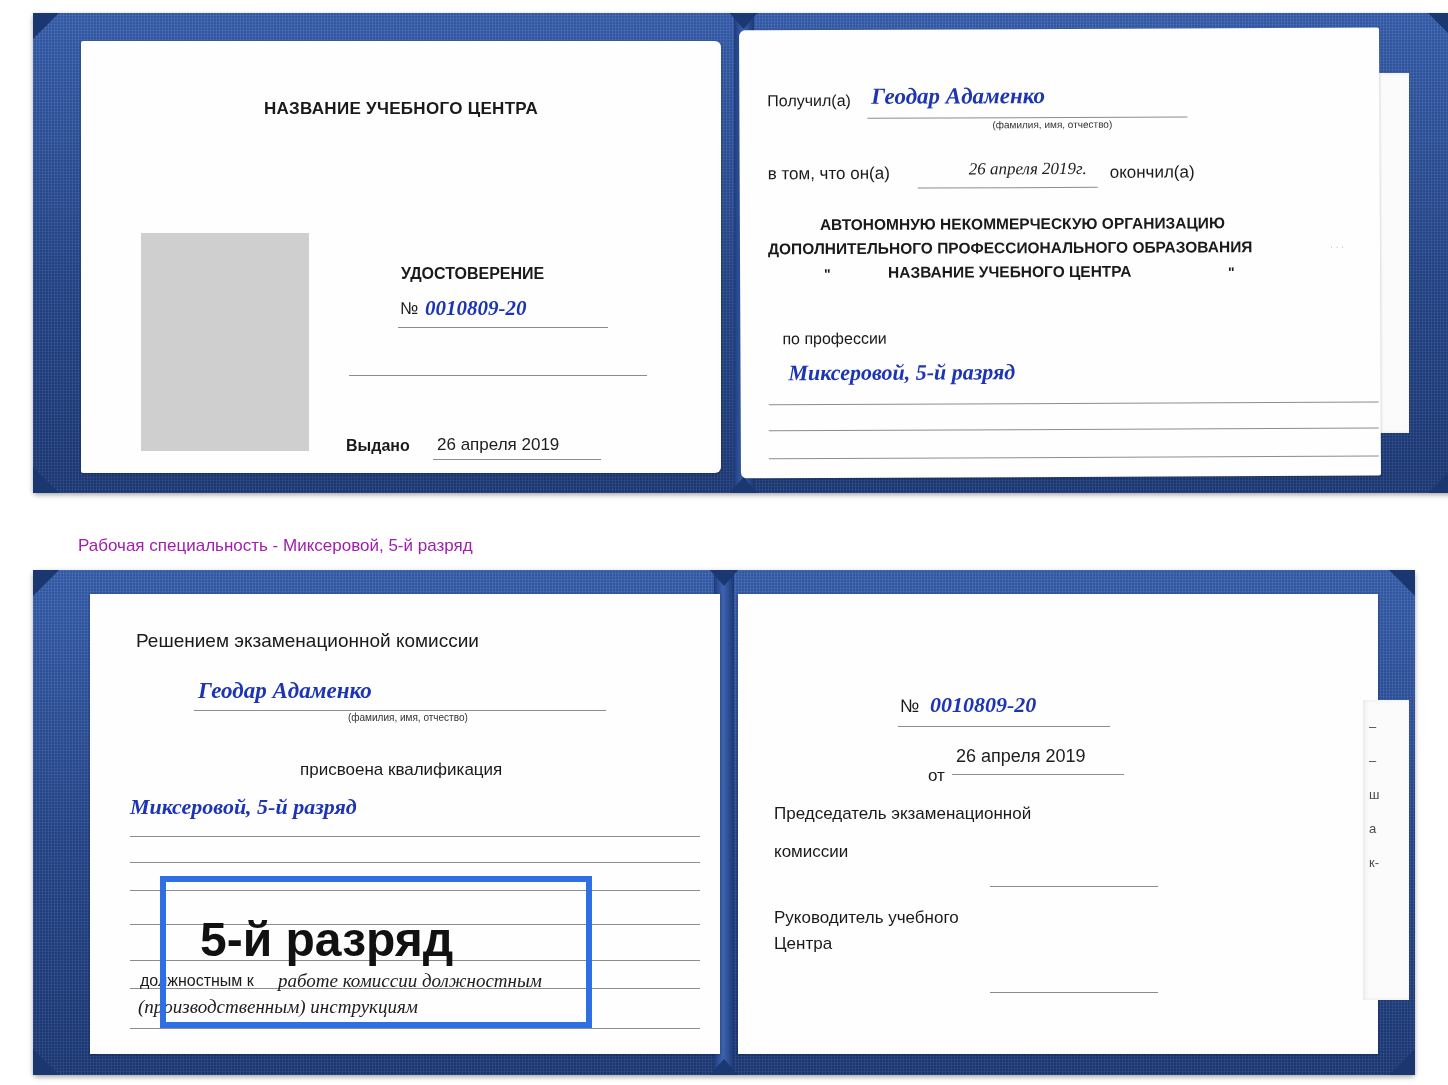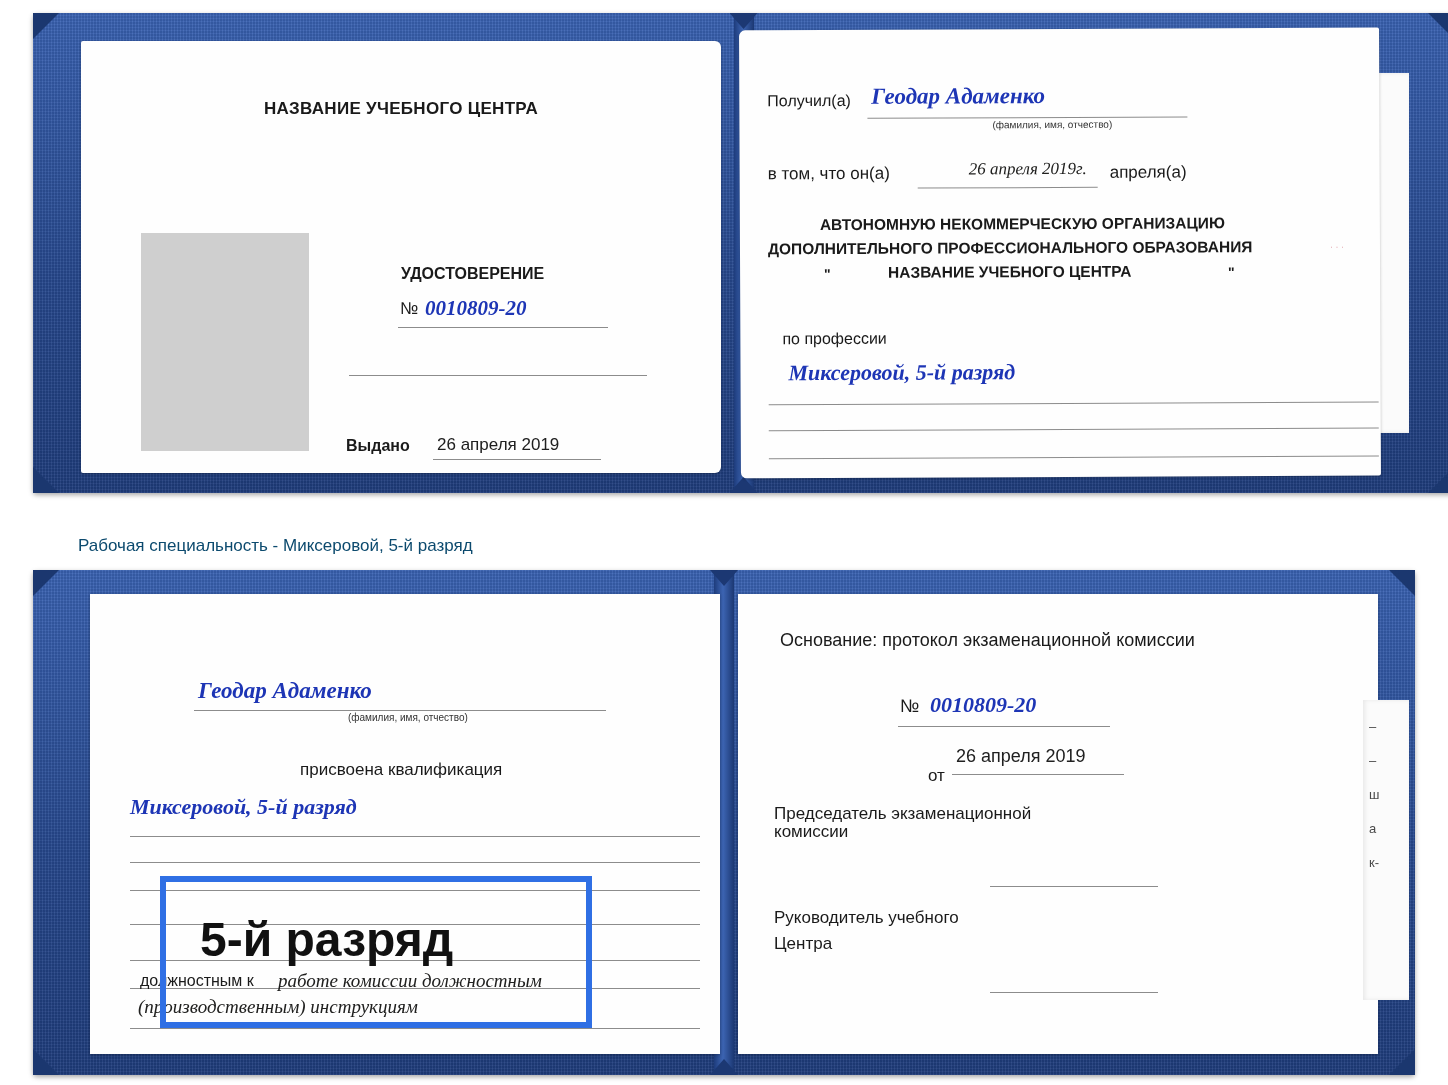--- a/index.html
+++ b/index.html
@@ -160,21 +160,21 @@
 
   .photo-box {
     position: absolute;
     background: #cfcfcf;
   }
 
   .caption {
     position: absolute;
     font-family: "Liberation Sans", sans-serif;
     font-size: 17px;
-    color: #0c4a6e;
+    color: #a21caf;
     white-space: nowrap;
   }
 
   .highlight-box {
     position: absolute;
     border: 6px solid #2f6fe4;
     background: transparent;
   }
   .highlight-text {
     position: absolute;
@@ -239,21 +239,21 @@
   <div class="page right">
     <div class="page-inner">
       <div class="t-print" style="left:28px; top:62px; font-size:16px;">Получил(а)</div>
       <div class="hand hand-b" style="left:132px; top:54px; font-size:23px;">Геодар Адаменко</div>
       <div class="rule" style="left:128px; top:88px; width:320px;"></div>
       <div class="tiny" style="left:253px; top:90px;">(фамилия, имя, отчество)</div>
 
       <div class="t-print" style="left:28px; top:134px; font-size:17px;">в том, что он(а)</div>
       <div class="hand-dark" style="left:186px; top:130px; font-size:17px;margin-left:43px;">26 апреля 2019г.</div>
       <div class="rule" style="left:178px; top:158px; width:180px;"></div>
-      <div class="t-print" style="left:370px; top:134px; font-size:17px;">апреля(а)</div>
+      <div class="t-print" style="left:370px; top:134px; font-size:17px;">окончил(а)</div>
 
       <div class="t-print bold" style="left:80px; top:186px; font-size:15.5px;">АВТОНОМНУЮ НЕКОММЕРЧЕСКУЮ ОРГАНИЗАЦИЮ</div>
       <div class="t-print bold" style="left:28px; top:210px; font-size:15.5px;">ДОПОЛНИТЕЛЬНОГО ПРОФЕССИОНАЛЬНОГО ОБРАЗОВАНИЯ</div>
       <div class="t-print bold" style="left:84px; top:236px; font-size:14px;">"</div>
       <div class="t-print bold" style="left:148px; top:234px; font-size:15.5px;">НАЗВАНИЕ УЧЕБНОГО ЦЕНТРА</div>
       <div class="t-print bold" style="left:488px; top:236px; font-size:14px;">"</div>
 
       <div class="t-print" style="left:42px; top:300px; font-size:16px;">по профессии</div>
       <div class="hand hand-b" style="left:48px; top:330px; font-size:22px;">Миксеровой, 5-й разряд</div>
 
@@ -273,20 +273,21 @@
   <div class="corner-fold cf-tl"></div>
   <div class="corner-fold cf-tr"></div>
   <div class="corner-fold cf-bl"></div>
   <div class="corner-fold cf-br"></div>
   <div class="spine"></div>
   <div class="spine-notch t"></div>
   <div class="spine-notch b"></div>
 
   <div class="page left">
     <div class="page-inner">
+      <div class="t-print" style="left:46px; top:36px; font-size:19px;">Решением экзаменационной комиссии</div>
 
       <div class="hand hand-b" style="left:108px; top:84px; font-size:23px;">Геодар Адаменко</div>
       <div class="rule" style="left:104px; top:116px; width:412px;"></div>
       <div class="tiny" style="left:258px; top:118px;">(фамилия, имя, отчество)</div>
 
       <div class="t-print" style="left:210px; top:166px; font-size:17px;">присвоена квалификация</div>
 
       <div class="hand hand-b" style="left:40px; top:200px; font-size:22px;">Миксеровой, 5-й разряд</div>
 
       <div class="rule" style="left:40px; top:242px; width:570px;"></div>
@@ -300,32 +301,31 @@
 
       <div class="t-print" style="left:50px; top:378px; font-size:16px;">должностным к</div>
       <div class="hand-dark" style="left:188px; top:376px; font-size:19px;">работе комиссии должностным</div>
       <div class="hand-dark" style="left:48px; top:402px; font-size:19px;">(производственным) инструкциям</div>
       <div class="rule" style="left:40px; top:434px; width:570px;"></div>
     </div>
   </div>
 
   <div class="page right">
     <div class="page-inner">
-      <div class="t-print" style="left:42px; top:36px; font-size:18px;">Основание: протокол экзаменационной комиссии</div>
 
       <div class="t-print" style="left:162px; top:102px; font-size:18px;">№</div>
       <div class="hand hand-b" style="left:192px; top:98px; font-size:22px;">0010809-20</div>
       <div class="rule" style="left:160px; top:132px; width:212px;"></div>
 
       <div class="t-print" style="left:190px; top:172px; font-size:17px;">от</div>
       <div class="typed" style="left:218px; top:152px; font-size:18px;">26 апреля 2019</div>
       <div class="rule" style="left:214px; top:180px; width:172px;"></div>
 
       <div class="t-print" style="left:36px; top:210px; font-size:17px;">Председатель экзаменационной</div>
-      <div class="t-print" style="left:36px; top:228px; font-size:17px;">комиссии</div>
+      <div class="t-print" style="left:36px; top:248px; font-size:17px;">комиссии</div>
       <div class="rule" style="left:252px; top:292px; width:168px;"></div>
 
       <div class="t-print" style="left:36px; top:314px; font-size:17px;">Руководитель учебного</div>
       <div class="t-print" style="left:36px; top:340px; font-size:17px;">Центра</div>
       <div class="rule" style="left:252px; top:398px; width:168px;"></div>
     </div>
   </div>
 
   <div class="page-edge" style="left:1330px; top:130px; height:300px;">
     <div class="edge-glyphs">

